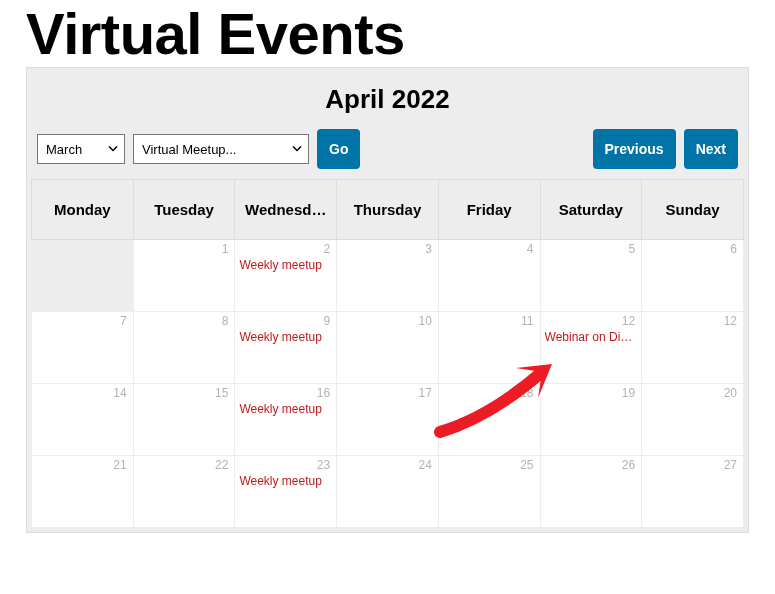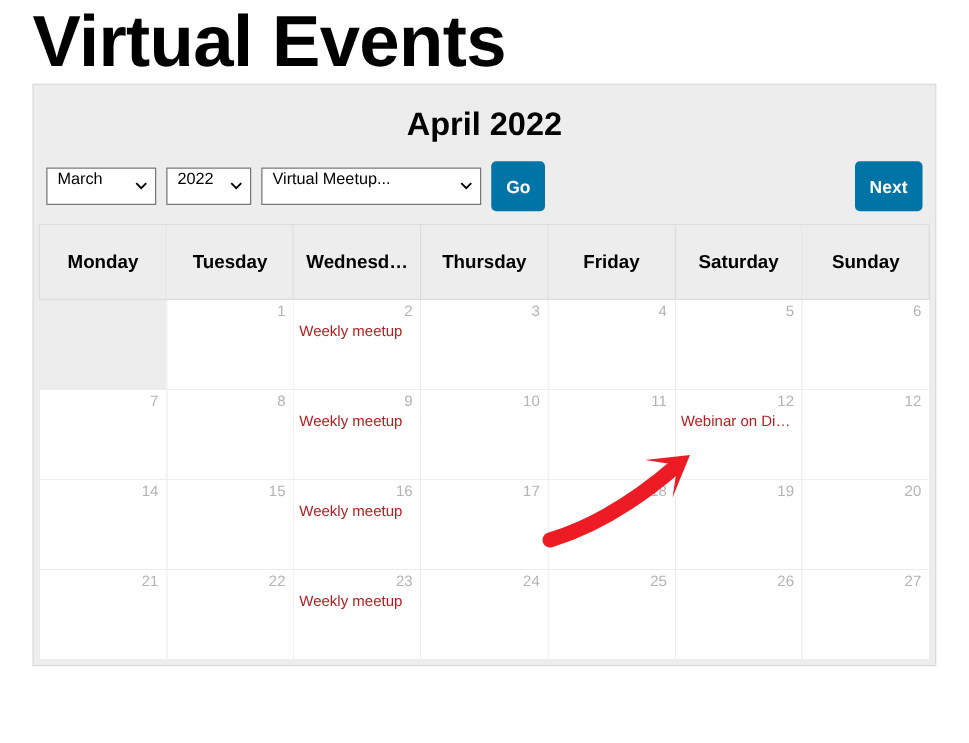--- a/index.html
+++ b/index.html
@@ -32,21 +32,21 @@
       gap: 8px;
       padding: 0 6px 10px 6px;
     }
     .sel {
       background: #fff;
       border: 1px solid #777;
       height: 30px;
       padding: 0 24px 0 8px;
       font-size: 13px;
       display: flex;
-      align-items: flex-start;
+      align-items: center;
       position: relative;
       cursor: pointer;
     }
     .sel .chev {
       position: absolute;
       right: 6px;
       top: 50%;
       transform: translateY(-50%);
       pointer-events: none;
     }
@@ -122,38 +122,33 @@
 <body>
 
 <h1 class="page-title">Virtual Events</h1>
 
 <div class="calendar-wrap" style="position:relative;">
   <div class="cal-title">April 2022</div>
 
   <div class="cal-controls">
     <div class="sel sel-month">
       <span>March</span>
-      <span class="chev"><svg width="10" height="10" viewBox="0 0 10 10">
-            <path d="M1 3 L5 7 L9 3" fill="none" stroke="#000" stroke-width="1.5"></path>
-          </svg></span>
-    </div>
-    <div class="sel sel-year">
-      <span>2022</span>
       <span class="chev"><svg width="10" height="10" viewBox="0 0 10 10">
             <path d="M1 3 L5 7 L9 3" fill="none" stroke="#000" stroke-width="1.5"></path>
           </svg></span>
     </div>
     <div class="sel sel-cat">
       <span class="label">Virtual Meetup...</span>
       <span class="chev"><svg width="10" height="10" viewBox="0 0 10 10">
             <path d="M1 3 L5 7 L9 3" fill="none" stroke="#000" stroke-width="1.5"></path>
           </svg></span>
     </div>
     <button class="btn">Go</button>
     <div class="spacer"></div>
+    <button class="btn">Previous</button>
     <button class="btn">Next</button>
   </div>
 
   <table class="cal-table">
     <thead>
       <tr id="header-row">
           <th>Monday</th>
           <th>Tuesday</th>
           <th>Wednesd…</th>
           <th>Thursday</th>

